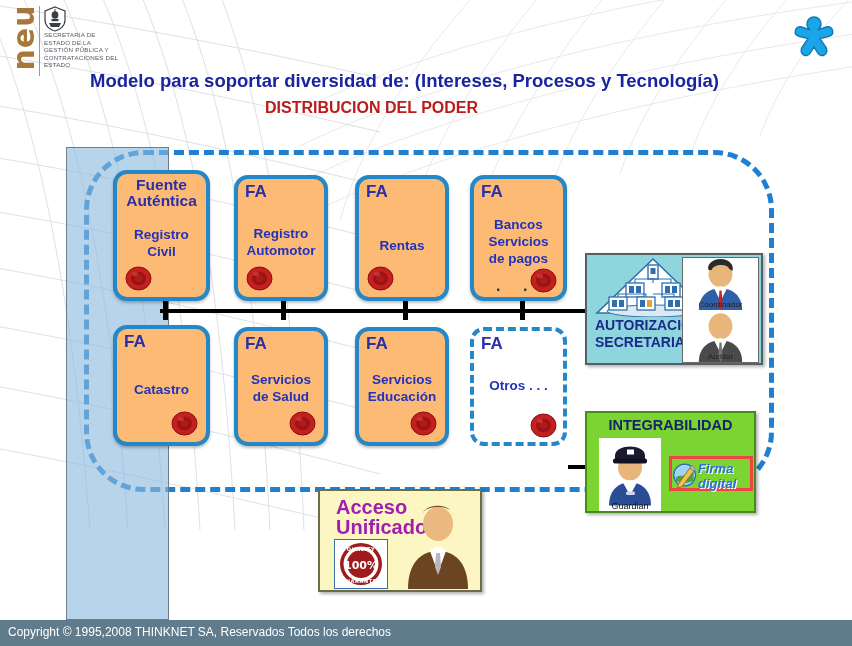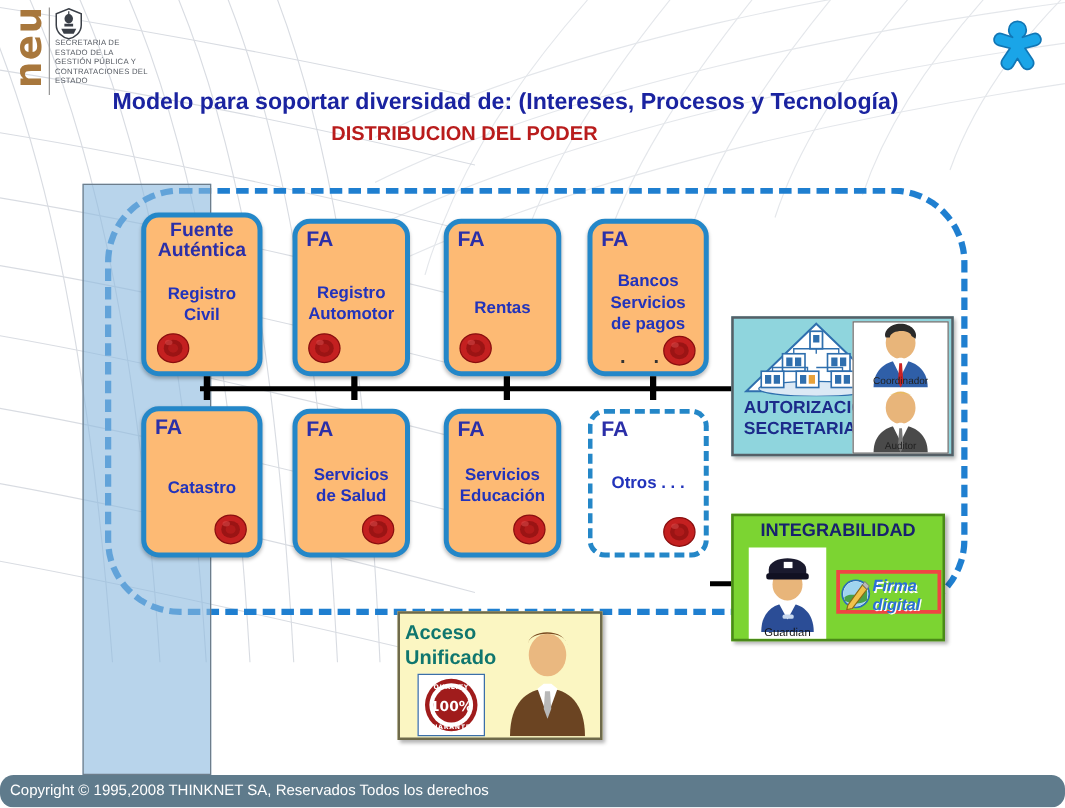--- a/index.html
+++ b/index.html
@@ -297,24 +297,24 @@
     position: absolute;
     left: 318px; top: 489px;
     width: 164px; height: 103px;
     box-sizing: border-box;
     background: #fbf6c2;
     border: 2px solid #6e6a4a;
     box-shadow: 2px 2px 3px rgba(0,0,0,.3);
   }
   .acceso-label {
     position: absolute;
-    left: 4px; top: 6px;
-    font-size: 16px;
-    font-weight: bold;
-    color: #0f766e;
+    left: 16px; top: 6px;
+    font-size: 20px;
+    font-weight: bold;
+    color: #a21caf;
     line-height: 20px;
   }
   .quality-badge {
     position: absolute;
     left: 14px; top: 48px;
     width: 54px; height: 50px;
     background: #ffffff;
     border: 1px solid #3b6fa8;
     box-sizing: border-box;
   }
@@ -323,21 +323,20 @@
     right: 8px; top: 6px;
     width: 68px; height: 92px;
   }
 
   
   .footer {
     position: absolute;
     left: 0; bottom: 0;
     width: 852px; height: 26px;
     background: #5f7b8c;
-    border-radius: 11px;
   }
   .footer-text {
     position: absolute;
     left: 8px; top: 5px;
     font-size: 12px;
     color: #ffffff;
   }
 </style>
 </head>
 <body>

